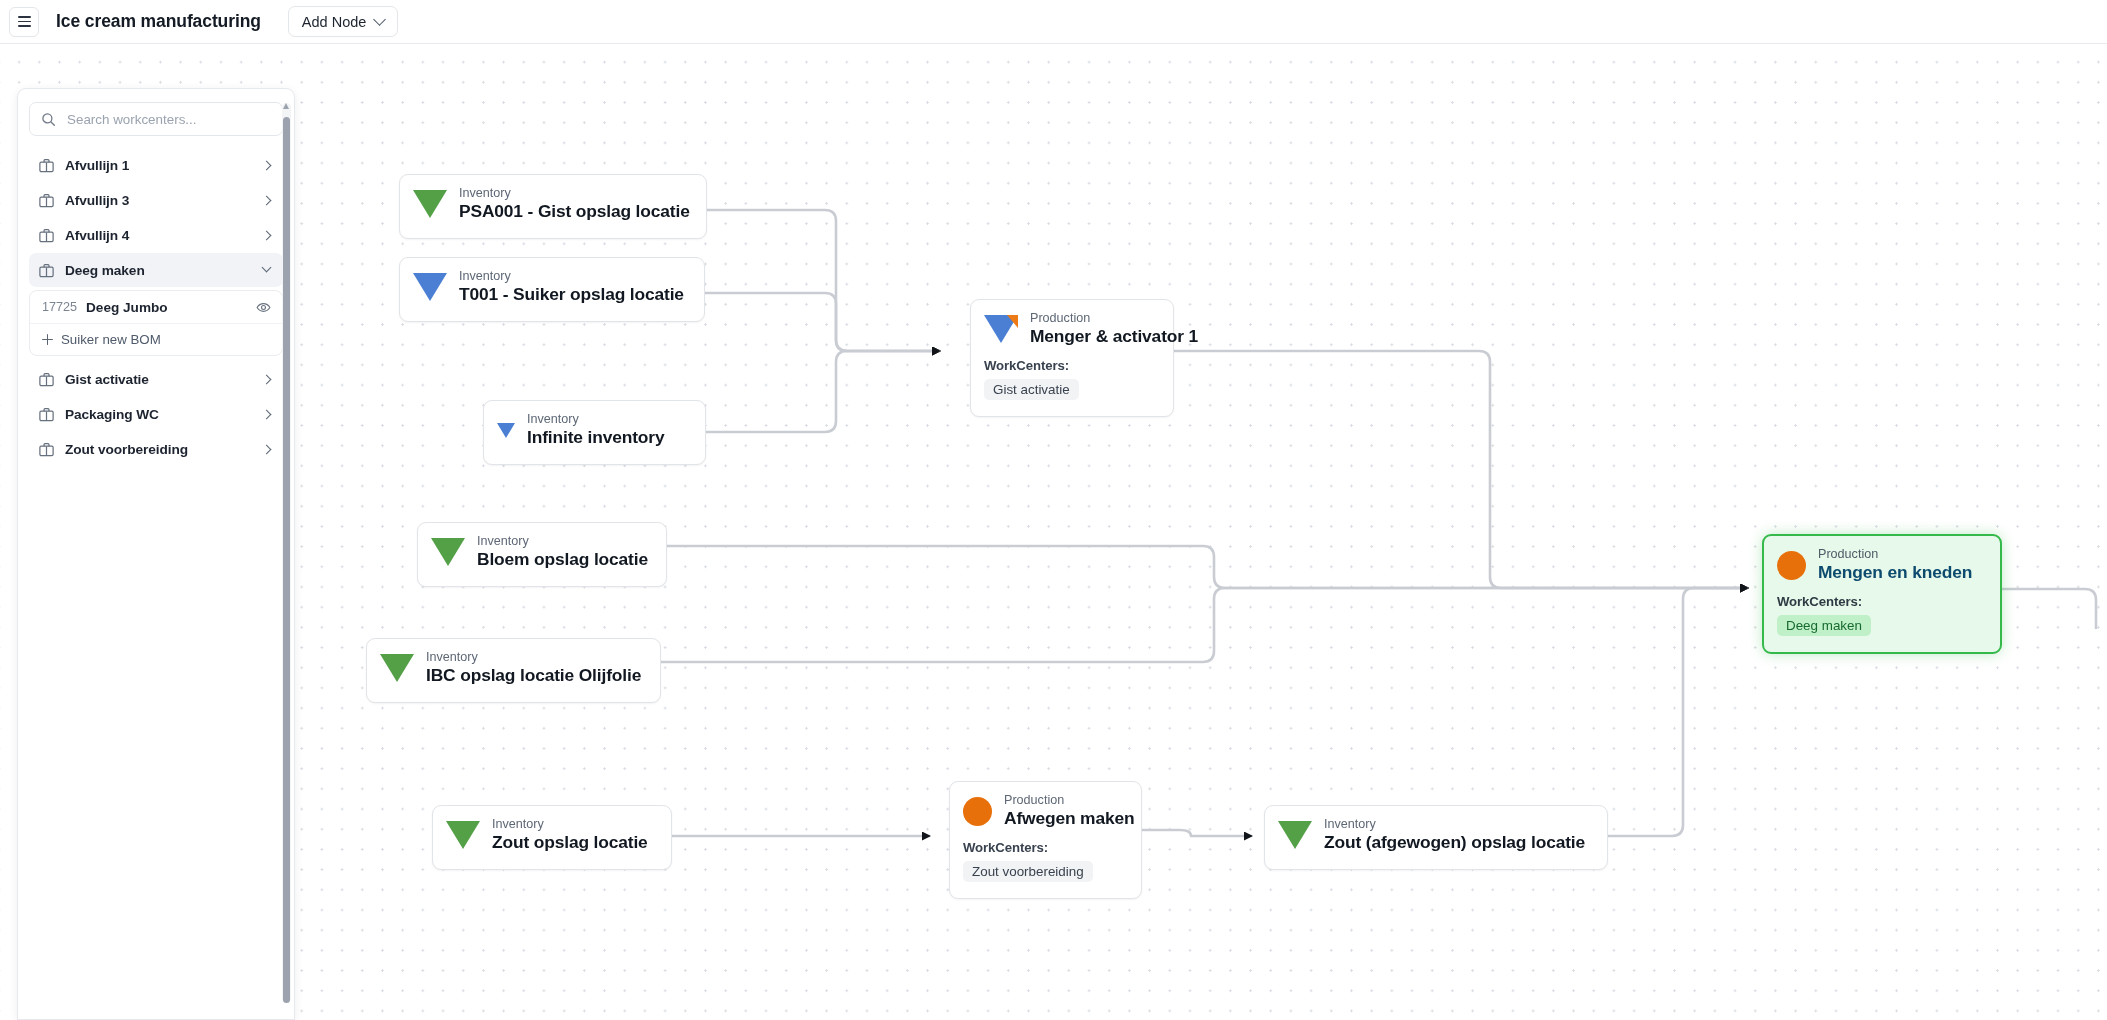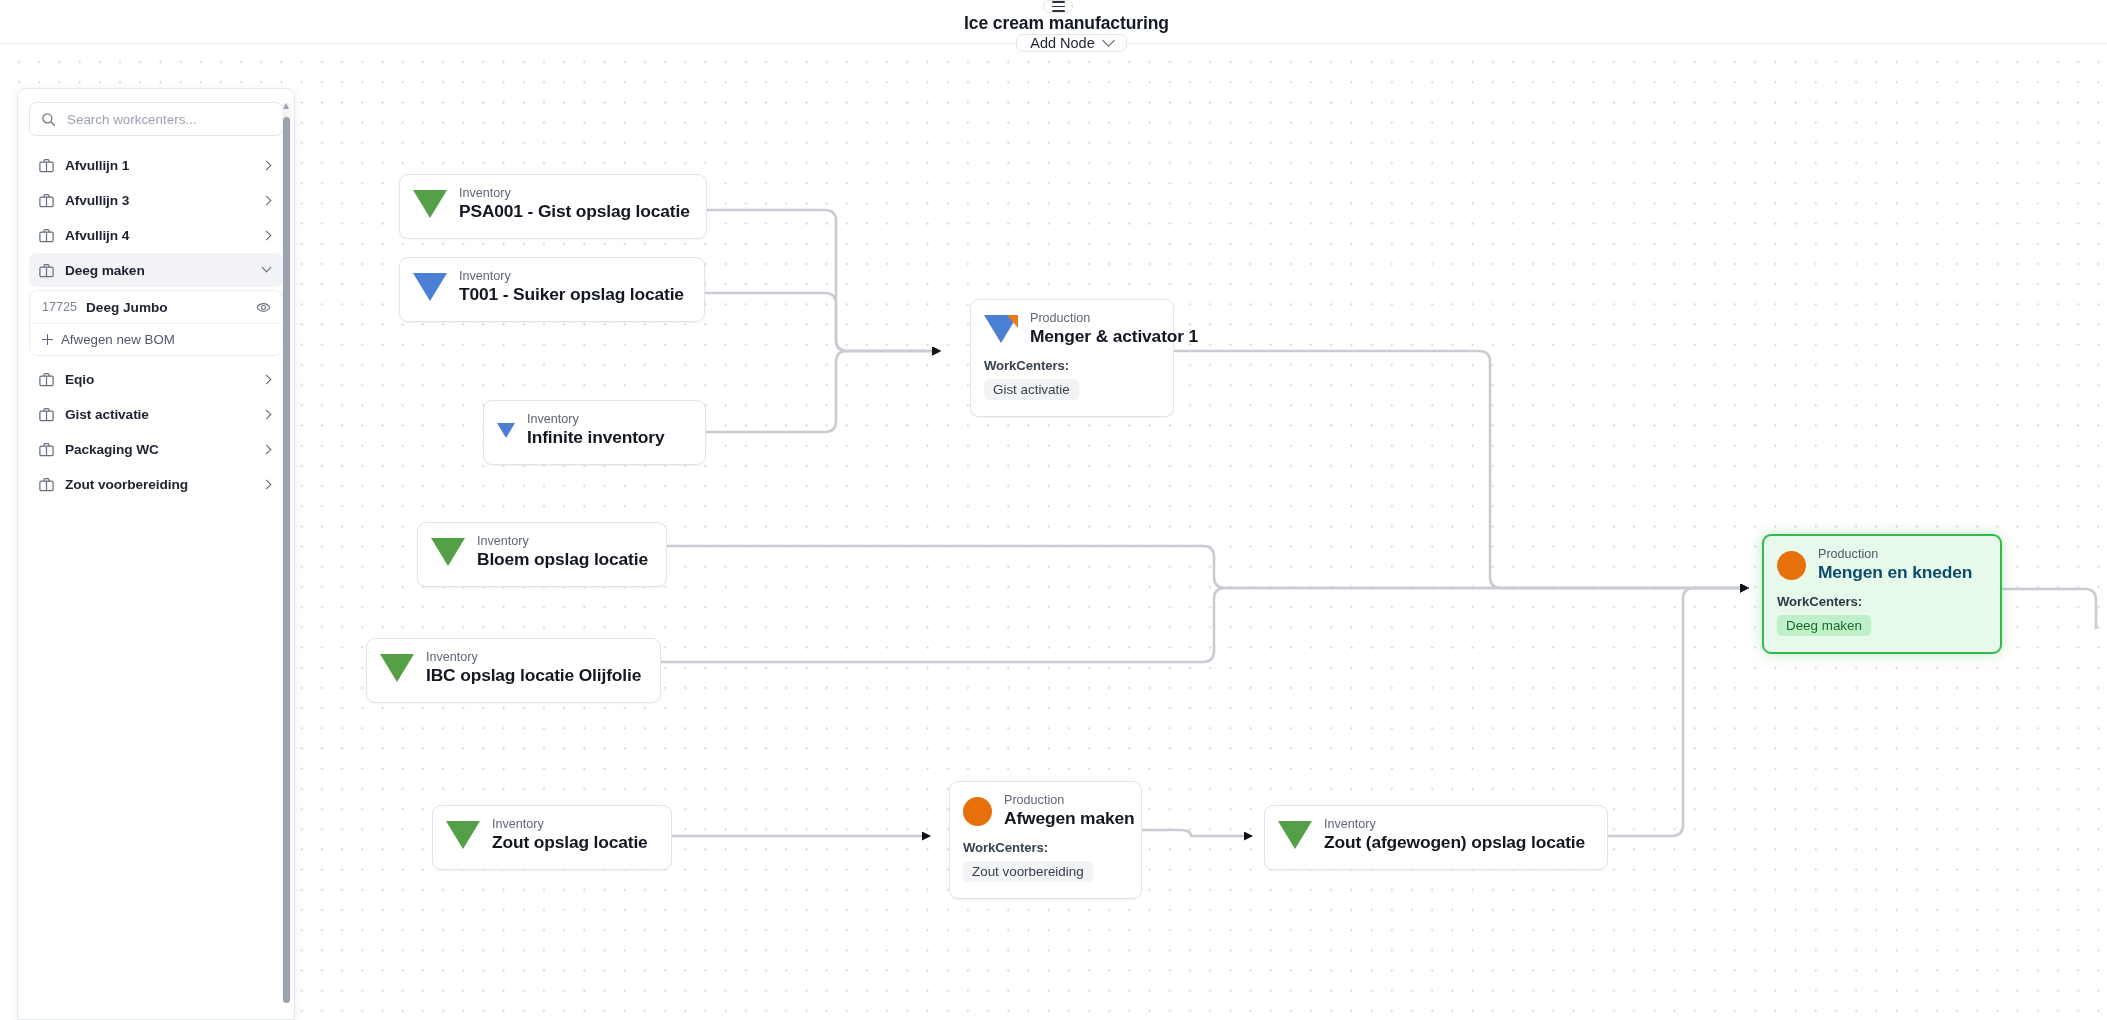--- a/index.html
+++ b/index.html
@@ -14,21 +14,20 @@
 
   
   #topbar {
     position: absolute; top: 0; left: 0;
     width: 2107px; height: 44px;
     background: #ffffff;
     border-bottom: 1px solid #e8eaed;
     display: flex; align-items: center;
     padding-left: 9px;
     z-index: 40;
-    flex-direction: column;
   }
   #hamburger {
     width: 30px; height: 30px;
     border: 1px solid #e3e6ea; border-radius: 6px;
     background: #fff;
     display: flex; flex-direction: column;
     align-items: center; justify-content: center;
     gap: 3px; cursor: pointer;
   }
   #hamburger i { display:block; width: 13px; height: 1.6px; background: #2b3340; border-radius: 1px; }
@@ -466,33 +465,24 @@
       <div class="bom-row">
         <span class="bom-id">17725</span>
         <span class="bom-nm">Deeg Jumbo</span>
         <svg class="eye" viewBox="0 0 16 16">
           <path d="M1.2 8S3.6 3.9 8 3.9 14.8 8 14.8 8 12.4 12.1 8 12.1 1.2 8 1.2 8z" fill="none" stroke="#6b7482" stroke-width="1.2"></path>
           <circle cx="8" cy="8" r="2.1" fill="none" stroke="#6b7482" stroke-width="1.2"></circle>
         </svg>
       </div>
       <div class="bom-new">
         <span class="plus"></span>
-        <span>Afwegen new BOM</span>
+        <span>Suiker new BOM</span>
       </div>
     </div>
 
-    <div class="wc-row">
-      <svg class="ic" viewBox="0 0 18 18">
-        <rect x="2" y="5.5" width="14" height="10" rx="1.4" fill="none" stroke="#66707e" stroke-width="1.3"></rect>
-        <path d="M6.4 5.5V3.8a1 1 0 0 1 1-1h3.2a1 1 0 0 1 1 1v1.7" fill="none" stroke="#66707e" stroke-width="1.3"></path>
-        <line x1="9" y1="5.8" x2="9" y2="15.2" stroke="#66707e" stroke-width="1.3"></line>
-      </svg>
-      <span class="nm">Eqio</span>
-      <span class="chev-r"></span>
-    </div>
 
     <div class="wc-row">
       <svg class="ic" viewBox="0 0 18 18">
         <rect x="2" y="5.5" width="14" height="10" rx="1.4" fill="none" stroke="#66707e" stroke-width="1.3"></rect>
         <path d="M6.4 5.5V3.8a1 1 0 0 1 1-1h3.2a1 1 0 0 1 1 1v1.7" fill="none" stroke="#66707e" stroke-width="1.3"></path>
         <line x1="9" y1="5.8" x2="9" y2="15.2" stroke="#66707e" stroke-width="1.3"></line>
       </svg>
       <span class="nm">Gist activatie</span>
       <span class="chev-r"></span>
     </div>

